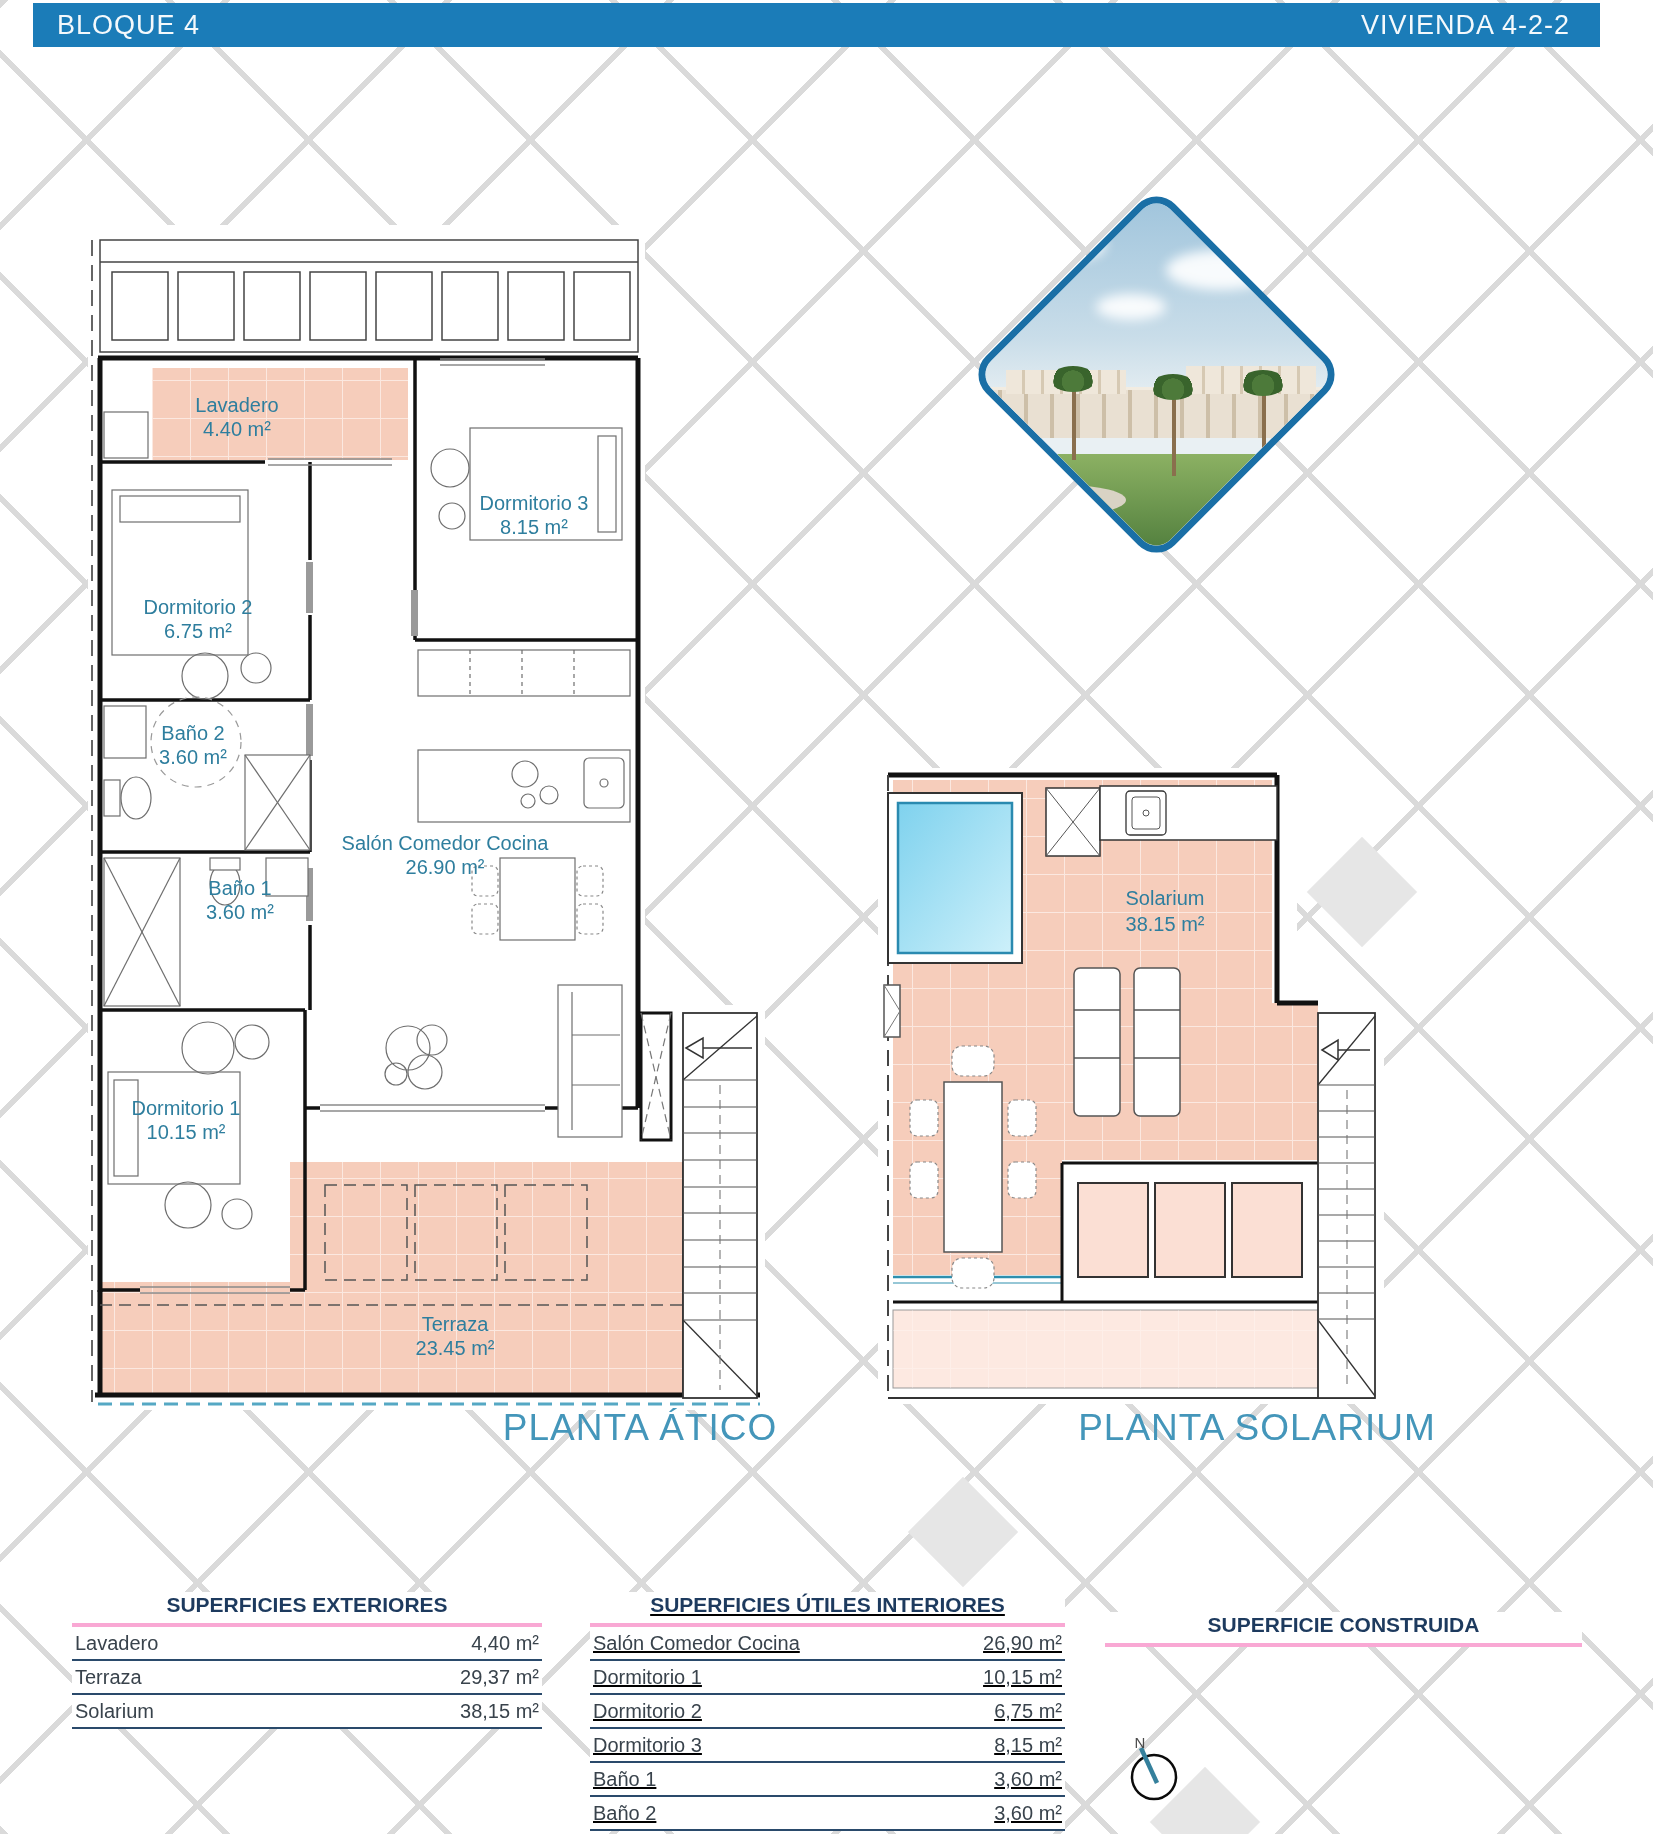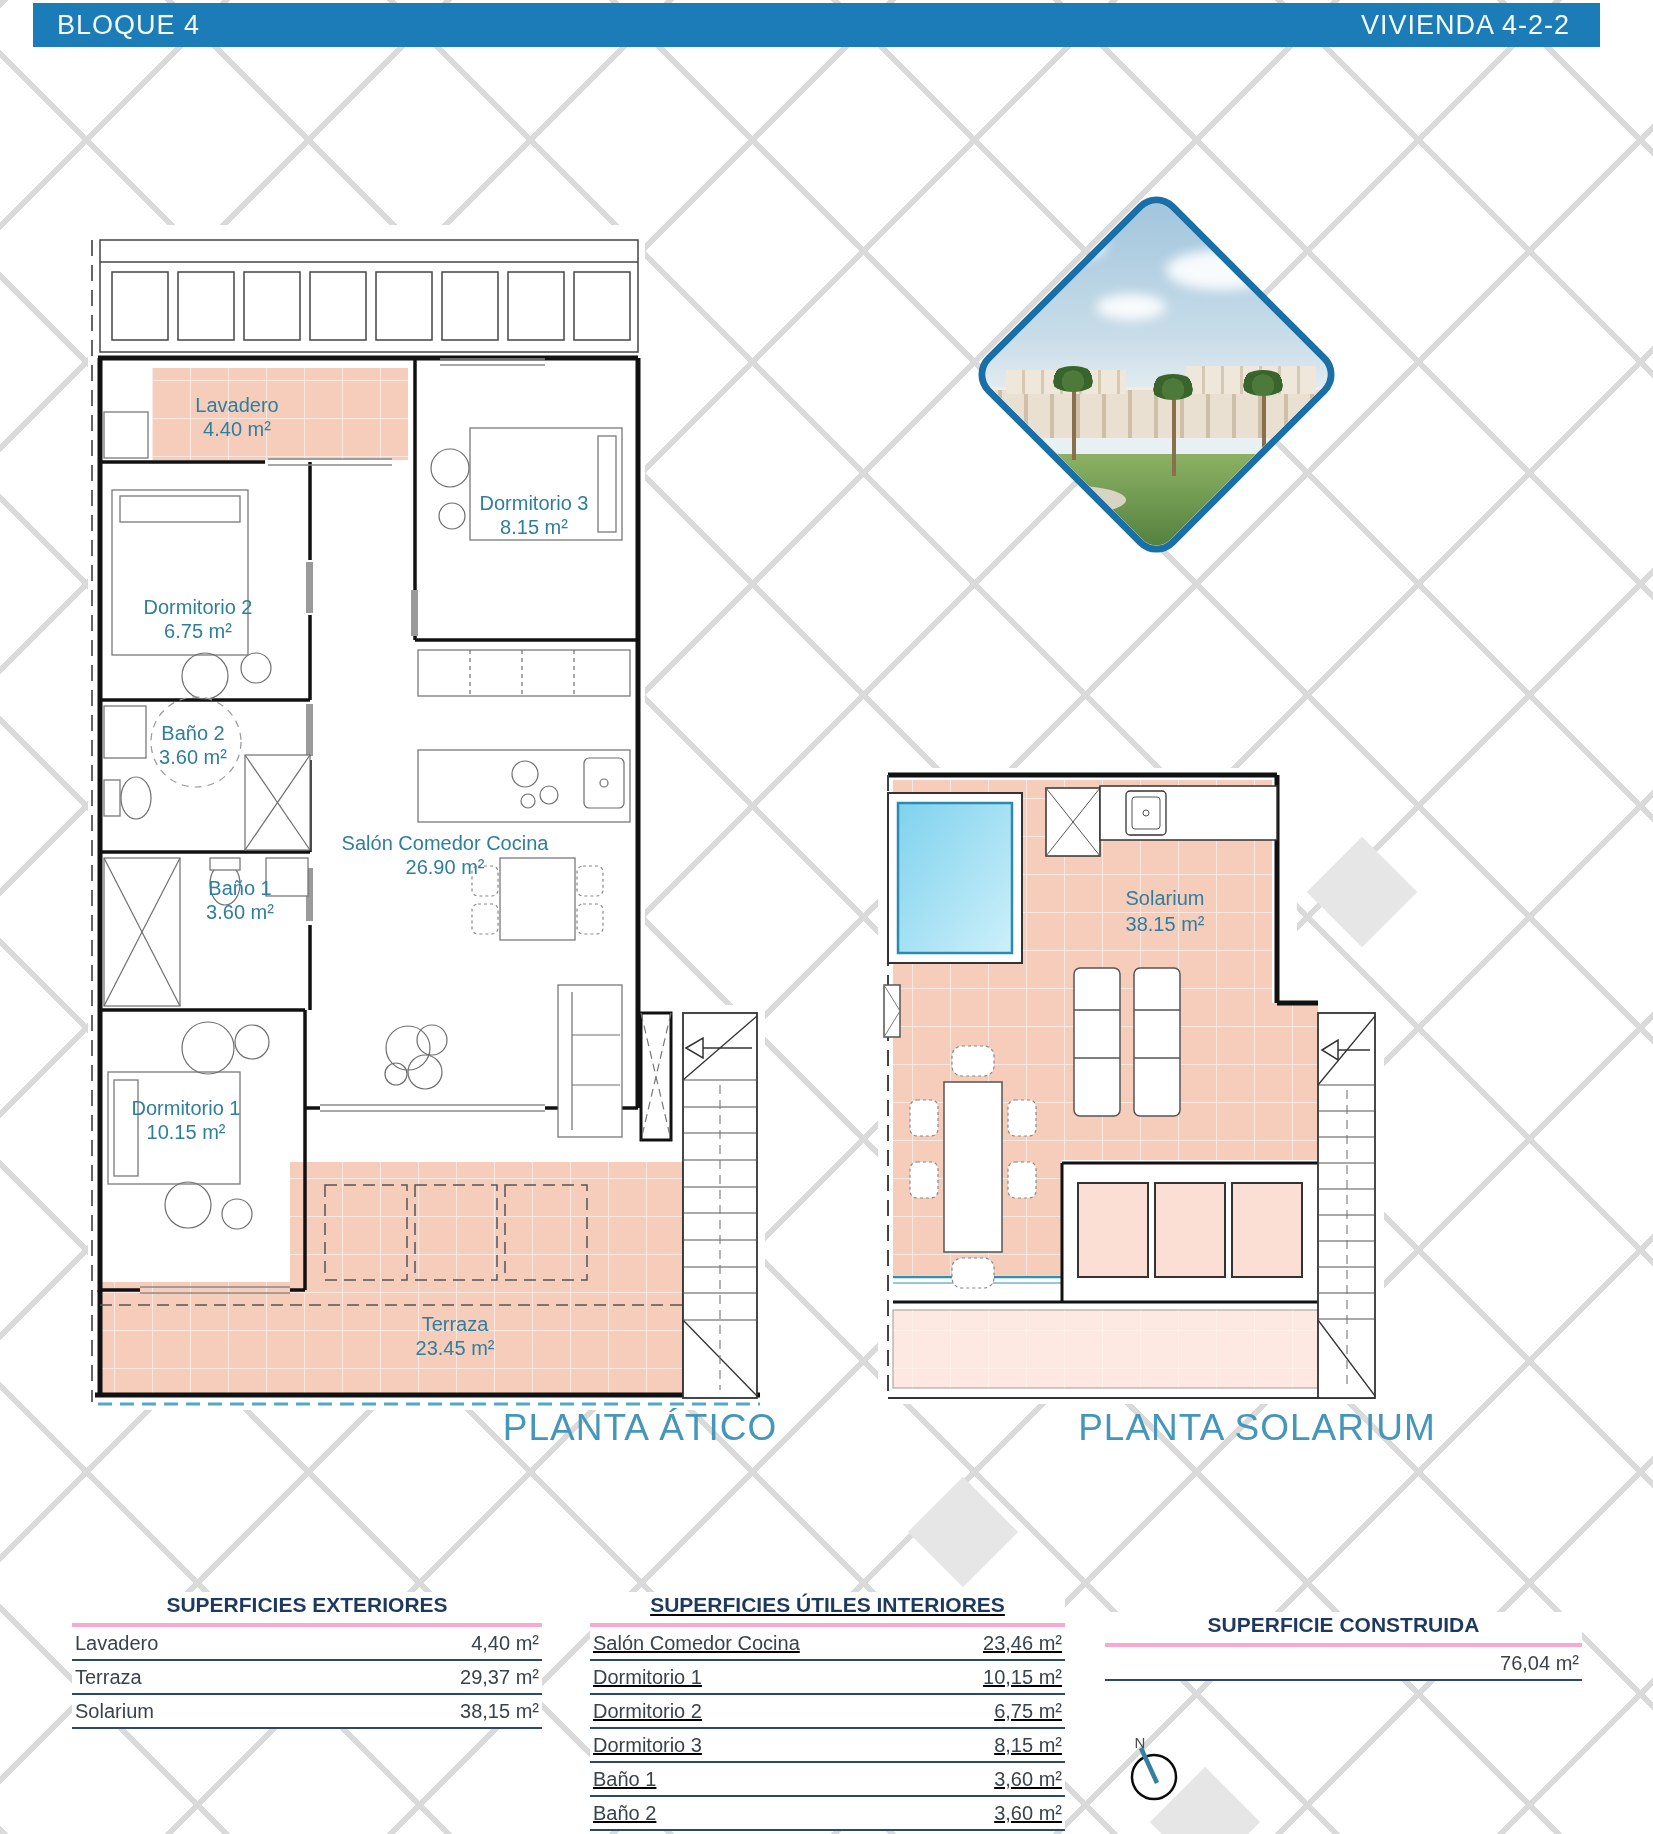--- a/index.html
+++ b/index.html
@@ -397,21 +397,21 @@
     <div class="row">
       <span>Solarium</span>
       <span class="val">38,15 m²</span>
     </div>
   </div>
 
   <div class="stable" style="left:590px;top:1592px;width:475px;text-decoration:underline;">
     <div class="ttl">SUPERFICIES ÚTILES INTERIORES</div>
     <div class="row">
       <span>Salón Comedor Cocina</span>
-      <span class="val">23,46 m²</span>
+      <span class="val">26,90 m²</span>
     </div>
     <div class="row">
       <span>Dormitorio 1</span>
       <span class="val">10,15 m²</span>
     </div>
     <div class="row">
       <span>Dormitorio 2</span>
       <span class="val">6,75 m²</span>
     </div>
     <div class="row">
@@ -423,19 +423,15 @@
       <span class="val">3,60 m²</span>
     </div>
     <div class="row">
       <span>Baño 2</span>
       <span class="val">3,60 m²</span>
     </div>
   </div>
 
   <div class="stable" style="left:1105px;top:1592px;width:477px;margin-top:20px;">
     <div class="ttl">SUPERFICIE CONSTRUIDA</div>
-    <div class="row">
-      <span></span>
-      <span class="val">76,04 m²</span>
-    </div>
   </div>
 
 </div>
 
 </body></html>

